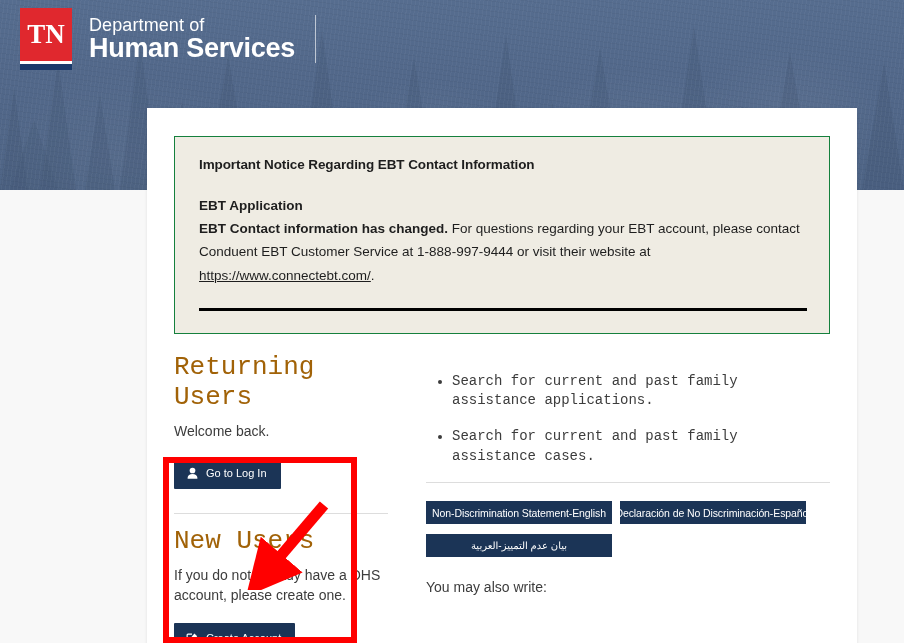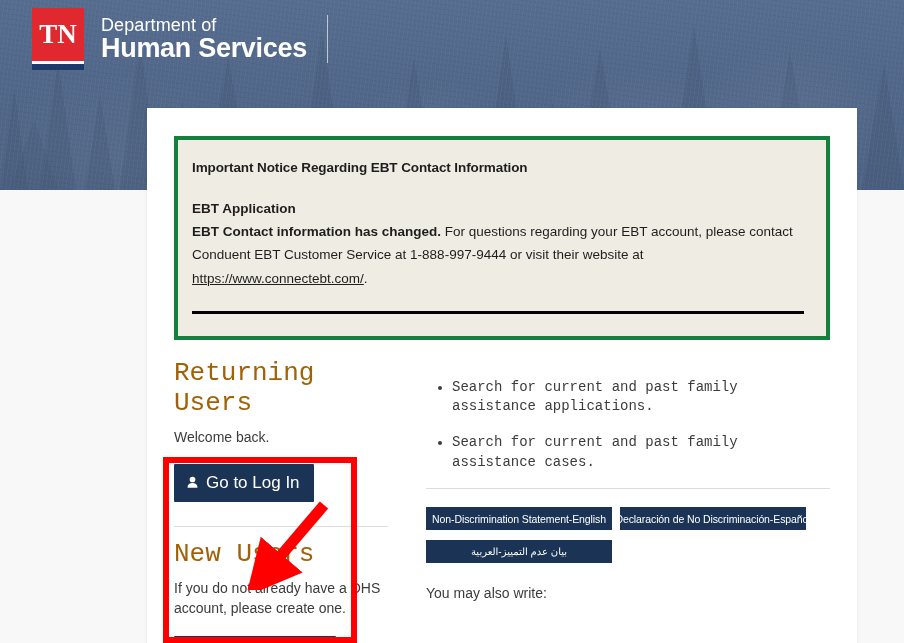--- a/index.html
+++ b/index.html
@@ -42,21 +42,21 @@
     position: absolute;
     inset: 0;
     background-image:
       repeating-linear-gradient(97deg, rgba(255,255,255,0.035) 0px, rgba(255,255,255,0.035) 1px, rgba(0,0,0,0) 1px, rgba(0,0,0,0) 4px),
       repeating-linear-gradient(8deg, rgba(0,0,0,0.035) 0px, rgba(0,0,0,0.035) 1px, rgba(0,0,0,0) 1px, rgba(0,0,0,0) 5px);
   }
 
   .brand {
     position: absolute;
     top: 8px;
-    left: 32px;
+    left: 20px;
     display: flex;
     align-items: center;
     z-index: 4;
   }
   .tn-logo {
     width: 52px;
     height: 62px;
     display: flex;
     flex-direction: column;
   }
@@ -117,22 +117,22 @@
     min-height: 560px;
     background: #ffffff;
     box-shadow: 0 1px 3px rgba(0,0,0,0.10);
     z-index: 5;
     padding: 28px 27px 20px 27px;
   }
 
   
   .notice {
     background: #efece3;
-    border: 4px solid #15803d;
-    padding: 20px 22px 22px 14px;
+    border: 1px solid #15803d;
+    padding: 20px 22px 22px 24px;
   }
   .notice-title {
     font-size: 13.5px;
     font-weight: bold;
     color: #1e1e1e;
     letter-spacing: -0.1px;
   }
   .notice-body {
     margin-top: 22px;
     font-size: 13.5px;
@@ -183,21 +183,21 @@
 
   
   .btn {
     display: inline-flex;
     align-items: center;
     gap: 7px;
     background: #1b3456;
     color: #ffffff;
     border: none;
     font-family: "Liberation Sans", sans-serif;
-    font-size: 17px;
+    font-size: 11px;
     padding: 9px 14px 9px 12px;
     cursor: pointer;
     border-radius: 1px;
     white-space: nowrap;
   }
   .btn svg { display: block; }
 
   .divider {
     height: 1px;
     background: #dddddd;

